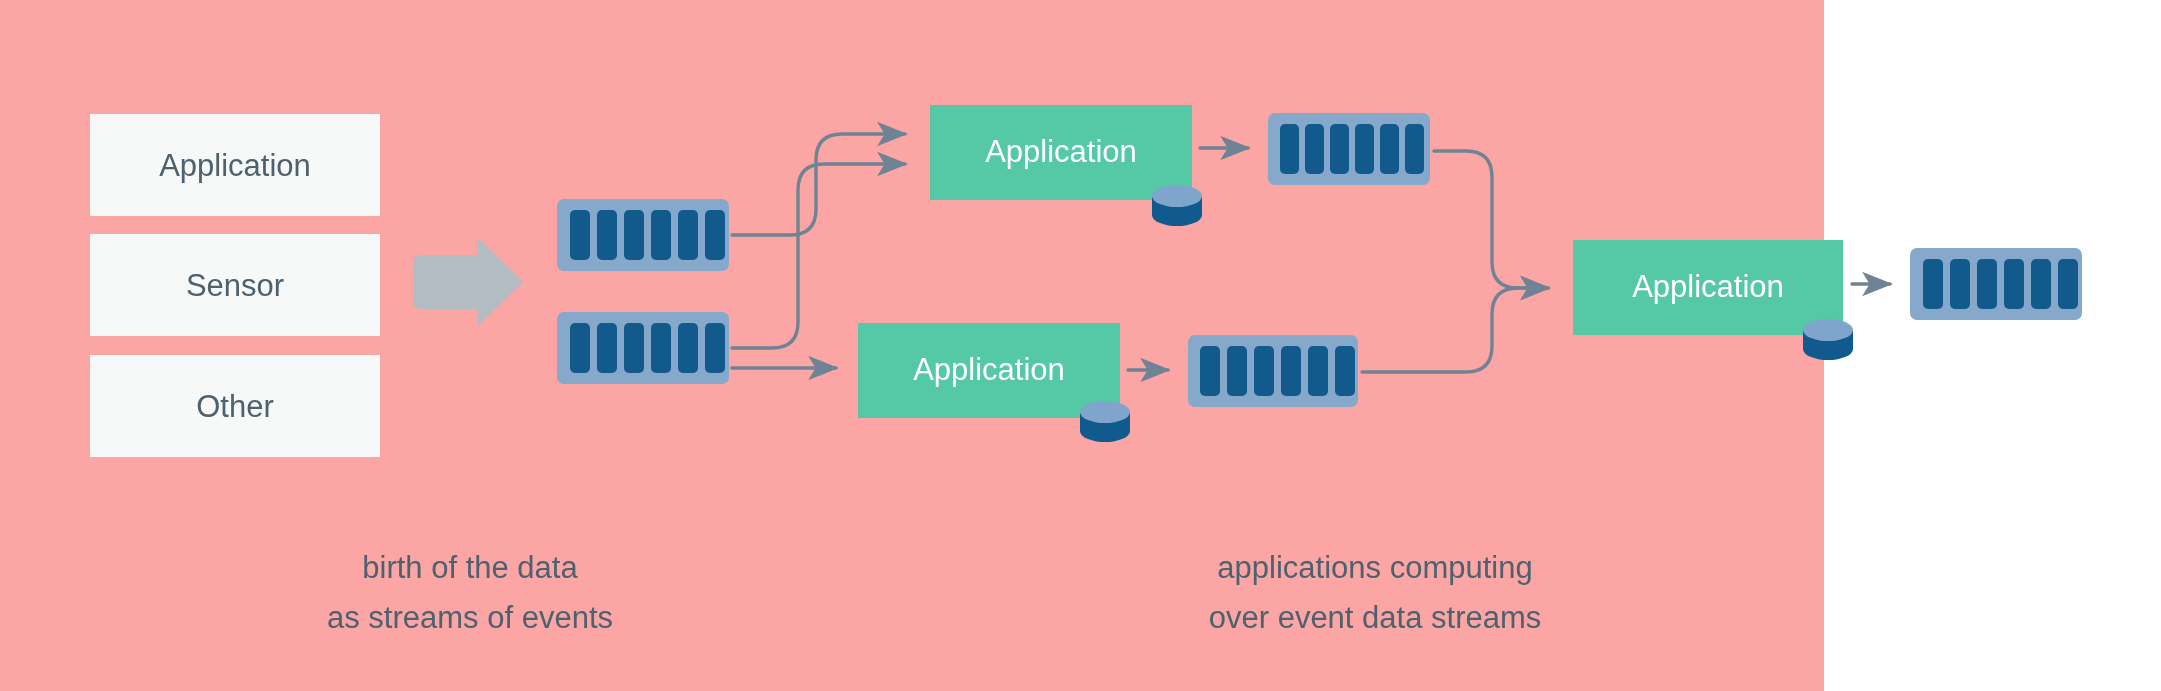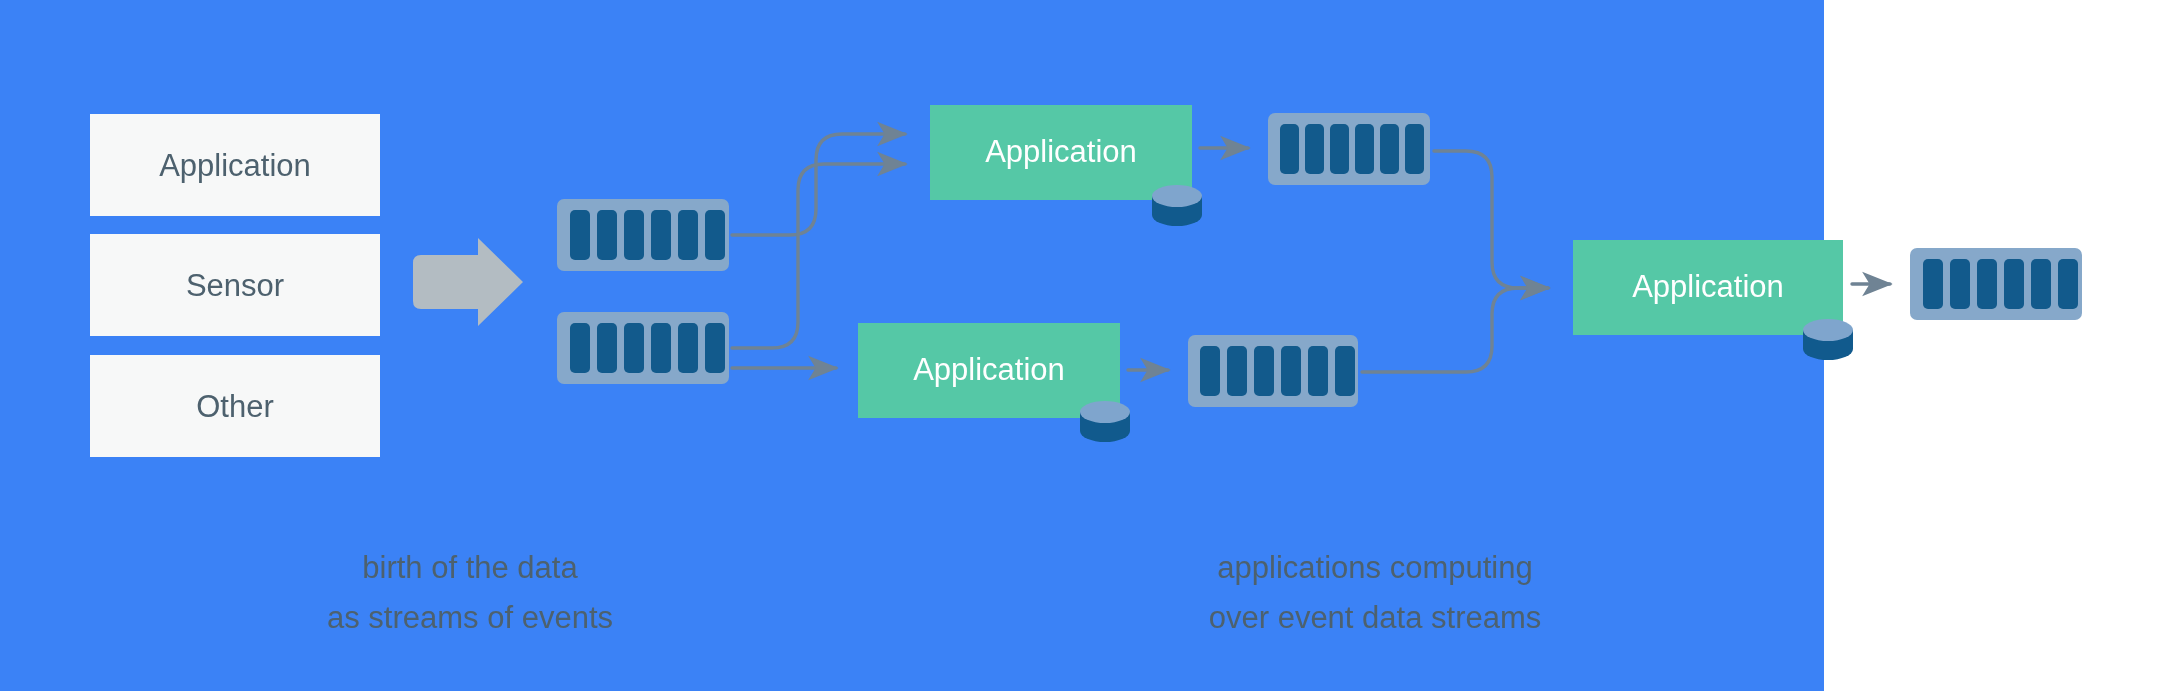--- a/index.html
+++ b/index.html
@@ -10,21 +10,21 @@
   body {
     width: 2161px;
     height: 691px;
     font-family: "Liberation Sans", sans-serif;
     overflow: hidden;
   }
   #diagram-root {
     position: relative;
     width: 1824px;
     height: 691px;
-    background: #3b82f6;
+    background: #fca5a5;
   }
   svg.canvas {
     position: absolute;
     top: 0;
     left: 0;
     width: 2161px;
     height: 691px;
     display: block;
   }
   .src-label {

